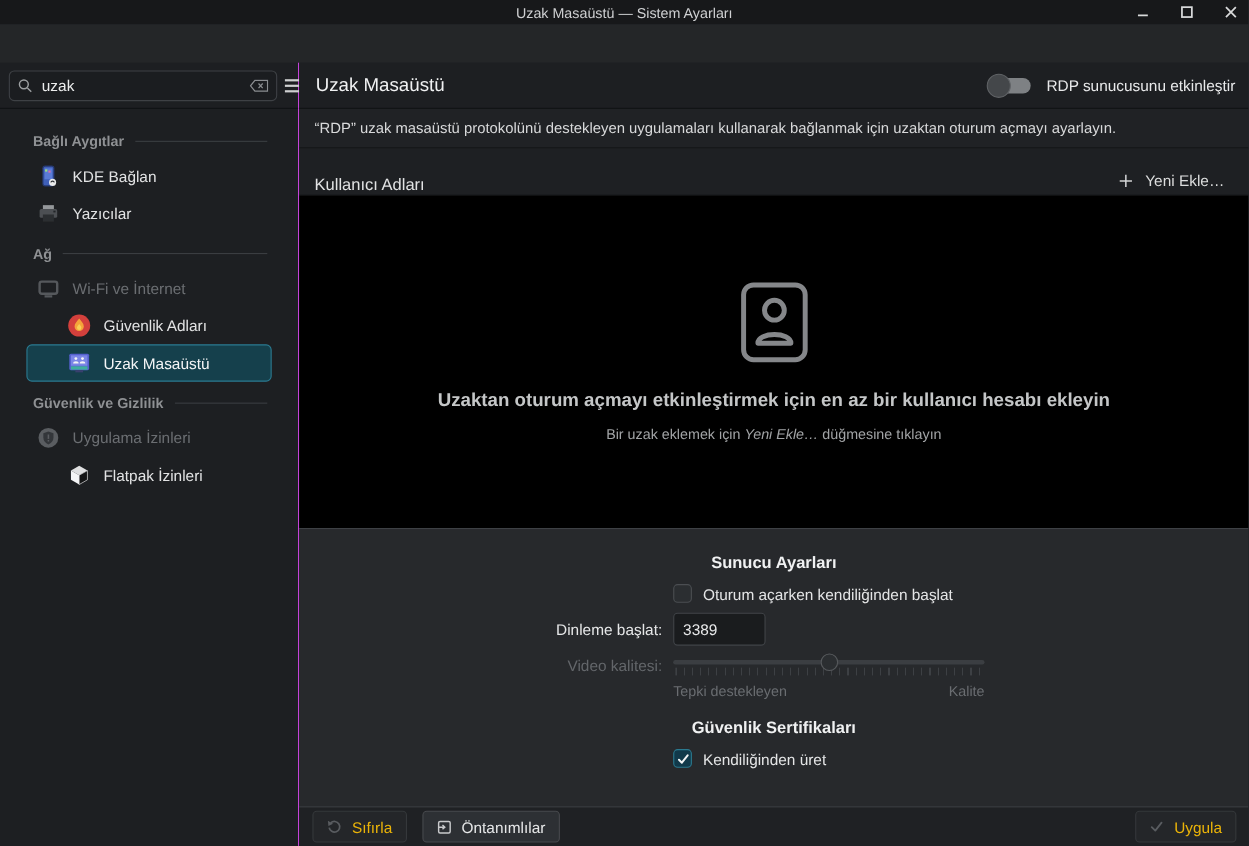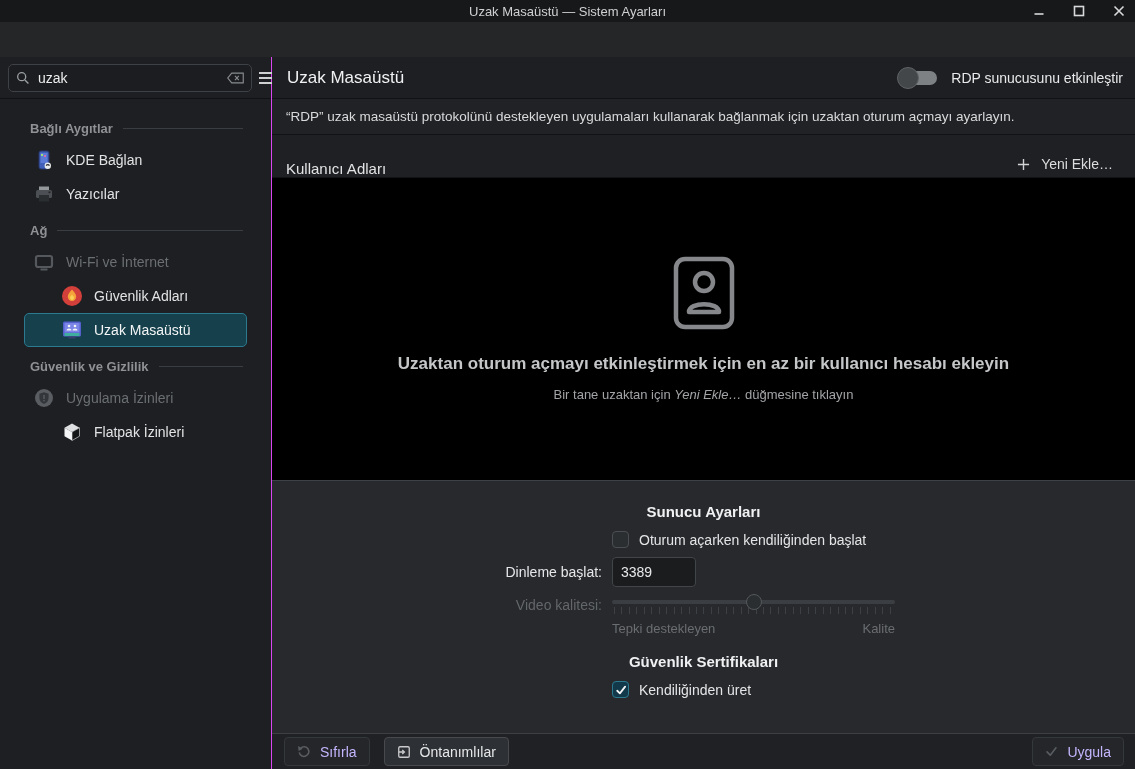--- a/index.html
+++ b/index.html
@@ -94,21 +94,21 @@
     background:#2b2e31; border:1px solid #56595c; }
   .slider-minmax { width:283px; display:flex; justify-content:space-between;
     font-size:13px; color:#6a6d71; margin-top:-2px; }
 
   
   .footer { flex:0 0 36px; background:#1f2124; border-top:1px solid #3c3f43;
     display:flex; align-items:center; gap:14px; padding:0 11px 0 12px; }
   .btn { height:29px; display:inline-flex; align-items:center; gap:9px; padding:0 12px;
     border-radius:4px; font-size:14px; cursor:default; }
   .btn.on { background:#2d3034; border:1px solid #47494d; color:#e6e7e8; }
-  .btn.off { background:#242629; border:1px solid #35383b; color:#c4b5fd; }
+  .btn.off { background:#242629; border:1px solid #35383b; color:#eab308; }
   .btn.apply { margin-left:auto; }
 </style>
 </head>
 <body>
 
 <div class="window">
 
   <div class="titlebar">
     <span class="titlebar-title">Uzak Masaüstü — Sistem Ayarları</span>
     <div class="win-controls">
@@ -286,21 +286,21 @@
         </span>
       </div>
 
       <div class="list-area">
         <svg width="62" height="74" viewBox="0 0 62 74">
           <rect x="3" y="3" width="56" height="68" rx="9" fill="none" stroke="#85878a" stroke-width="4.5"></rect>
           <circle cx="31" cy="26" r="9" fill="none" stroke="#85878a" stroke-width="4.5"></circle>
           <path d="M16,56 C16,45.5 46,45.5 46,56 Z" fill="none" stroke="#85878a" stroke-width="4.5" stroke-linejoin="round"></path>
         </svg>
         <div class="empty-heading">Uzaktan oturum açmayı etkinleştirmek için en az bir kullanıcı hesabı ekleyin</div>
-        <div class="empty-hint"><span>Bir tane uzaktan için </span><em>Yeni Ekle…</em><span> düğmesine tıklayın</span></div>
+        <div class="empty-hint"><span>Bir uzak eklemek için </span><em>Yeni Ekle…</em><span> düğmesine tıklayın</span></div>
       </div>
 
       <div class="settings-area">
         <div class="form-heading">Sunucu Ayarları</div>
         <div class="form">
           <div></div>
           <div class="check-row">
             <span class="checkbox">
               
             </span>

